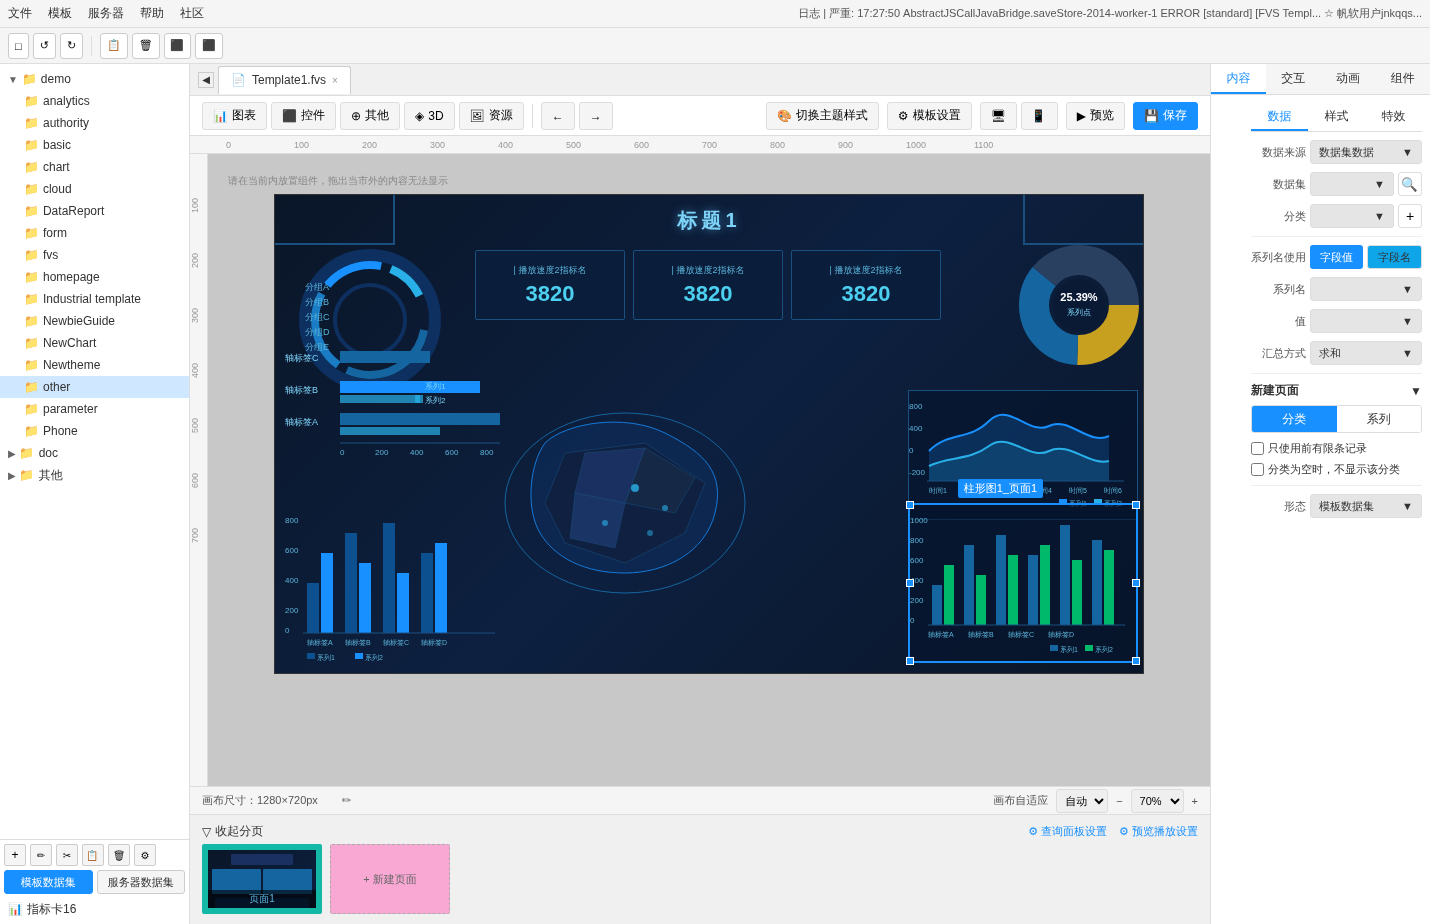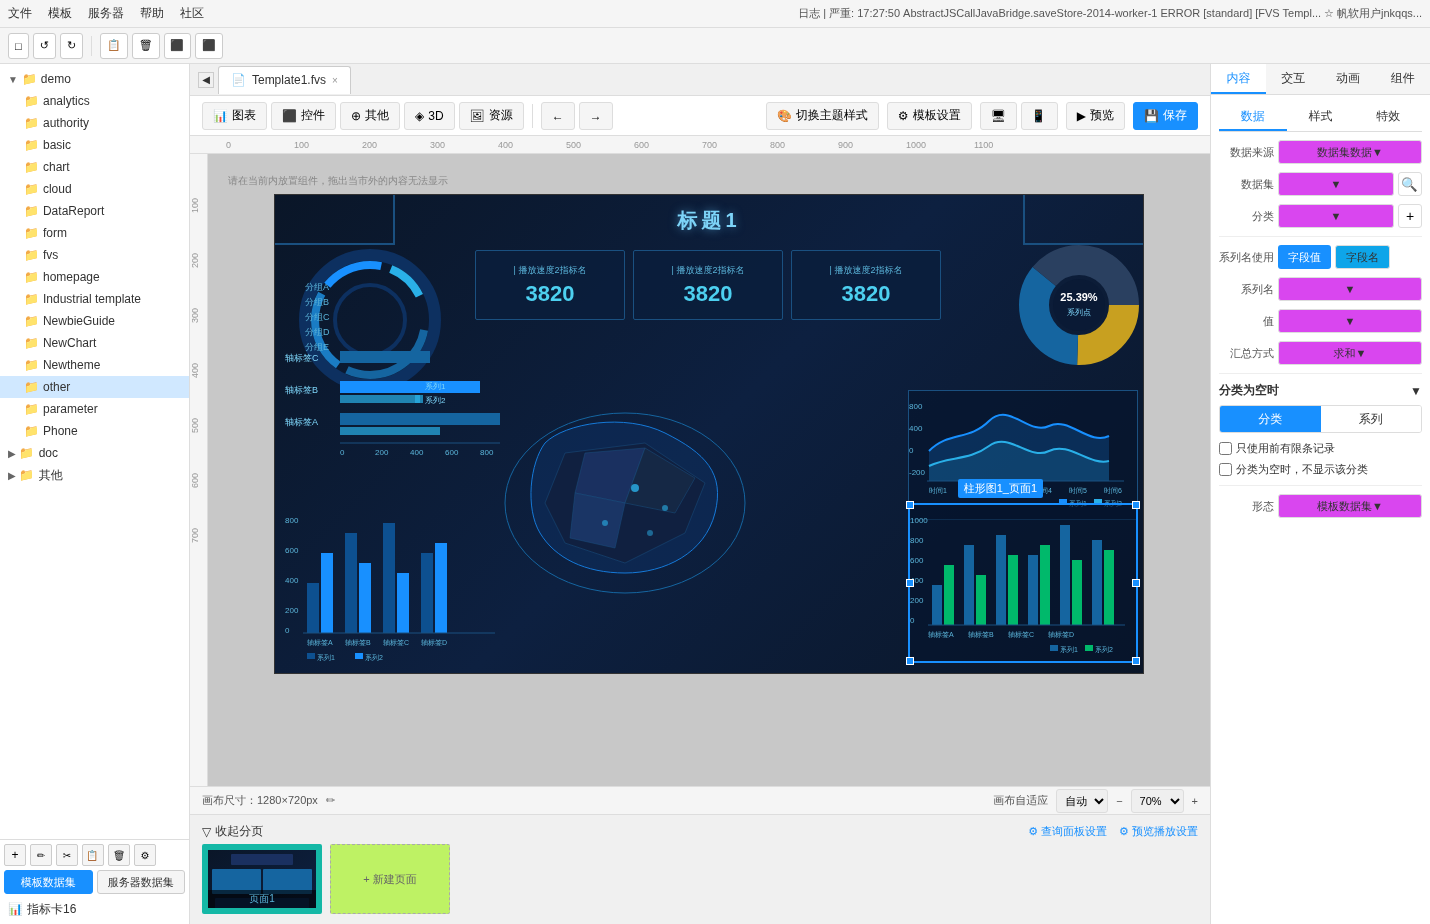--- a/index.html
+++ b/index.html
@@ -369,21 +369,21 @@
     }
 
     
     .canvas-bottom-bar {
       height: 28px;
       background: #f5f5f5;
       border-top: 1px solid #ddd;
       display: flex;
       align-items: center;
       padding: 0 12px;
-      gap: 8px;
+      gap: 24px;
       font-size: 11px;
       color: #555;
     }
     .canvas-bottom-bar .right { margin-left: auto; display: flex; align-items: center; gap: 8px; }
 
     
     .pages-area {
       height: 110px;
       background: #f0f0f0;
       border-top: 1px solid #ddd;
@@ -420,21 +420,21 @@
       background: rgba(0,0,0,0.6);
       color: #5ab3d8;
       font-size: 10px;
       text-align: center;
       padding: 2px;
     }
     .page-thumb-add {
       width: 120px;
       height: 70px;
       border: 1px dashed #aaa;
-      background: #bef264;
+      background: #f9a8d4;
       cursor: pointer;
       display: flex;
       align-items: center;
       justify-content: center;
       font-size: 11px;
       color: #666;
       border-radius: 2px;
     }
 
     
@@ -460,20 +460,21 @@
       cursor: pointer;
       font-size: 12px;
       border-bottom: 2px solid transparent;
     }
     .right-panel-tab.active { background: #fff; border-bottom: 2px solid #1890ff; color: #1890ff; }
 
     .right-panel-content {
       flex: 1;
       overflow-y: auto;
       padding: 8px;
+      margin-left: 32px;
     }
     .panel-section-tabs {
       display: flex;
       border-bottom: 1px solid #ddd;
       margin-bottom: 8px;
     }
     .panel-section-tab {
       flex: 1;
       height: 28px;
       display: flex;
@@ -496,26 +497,26 @@
       font-size: 11px;
       color: #555;
       text-align: right;
       flex-shrink: 0;
     }
     .panel-select {
       flex: 1;
       height: 24px;
       border: 1px solid #ddd;
       border-radius: 3px;
-      padding: 0 20px;
+      padding: 0 8px;
       font-size: 11px;
-      background: #d946ef;
-      display: flex;
-      align-items: center;
-      justify-content: center;
+      background: #e5e5e5;
+      display: flex;
+      align-items: center;
+      justify-content: space-between;
       cursor: pointer;
     }
     .panel-btn-blue {
       height: 24px;
       padding: 0 10px;
       background: #1890ff;
       color: #fff;
       border: none;
       border-radius: 3px;
       font-size: 11px;
@@ -1141,21 +1142,21 @@
           <div class="panel-label">汇总方式</div>
           <div class="panel-select" style="flex:1;">
             <span>求和</span>
             <span>▼</span>
           </div>
         </div>
 
         <div class="panel-divider"></div>
 
         <div class="filter-header">
-          <span>分类为空时</span>
+          <span>新建页面</span>
           <span style="cursor:pointer;">▼</span>
         </div>
 
         <div style="display:flex;border:1px solid #ddd;border-radius:3px;overflow:hidden;margin-bottom:8px;">
           <div style="flex:1;height:26px;display:flex;align-items:center;justify-content:center;background:#1890ff;color:#fff;font-size:12px;cursor:pointer;">分类</div>
           <div style="flex:1;height:26px;display:flex;align-items:center;justify-content:center;background:#fff;font-size:12px;cursor:pointer;">系列</div>
         </div>
 
         <div class="panel-checkbox-row">
           <input type="checkbox" style="">

